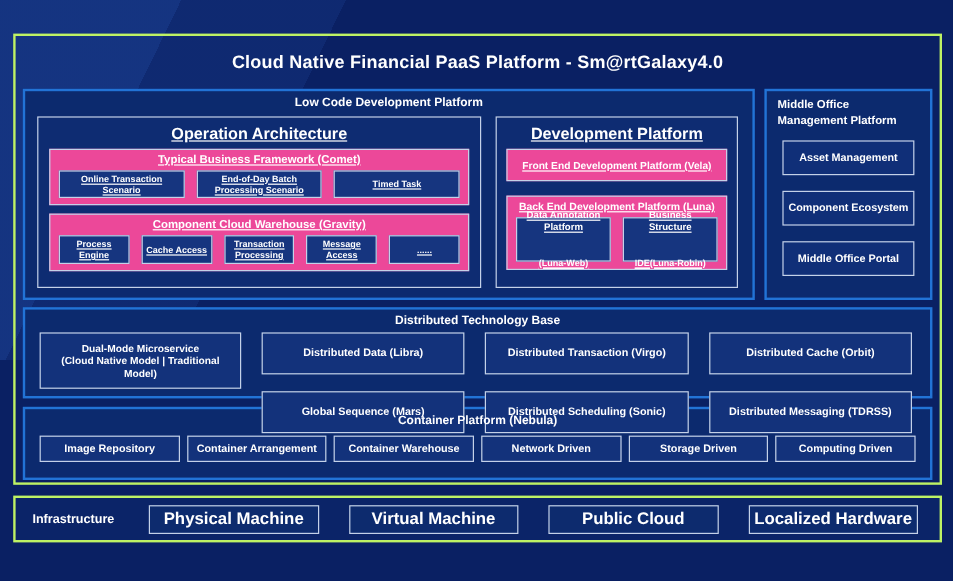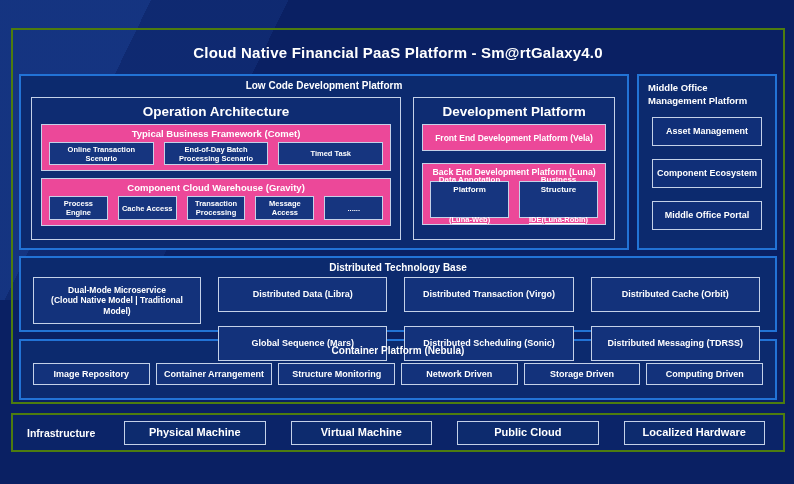--- a/index.html
+++ b/index.html
@@ -18,21 +18,21 @@
     width: 540px; height: 300px;
     background: linear-gradient(116deg,
       rgba(52,110,214,0.26) 0 22%,
       rgba(52,110,214,0.12) 22% 42%,
       rgba(52,110,214,0.0) 42%);
     pointer-events: none;
   }
 
   .frame {
     position: absolute;
-    border: 2px solid #4d7c0f;
+    border: 2px solid #bef264;
     background: transparent;
   }
   #main-frame { left: 11px; top: 28px; width: 774px; height: 376px; padding: 0 6px; }
   #infra-frame { left: 11px; top: 413px; width: 774px; height: 39px; background: #0B2468; }
 
   .page-title {
     height: 44px;
     display: flex; align-items: center; justify-content: center;
     font-size: 15px; font-weight: 700; letter-spacing: 0.2px;
   }
@@ -58,21 +58,21 @@
     text-align: center;
     font-weight: 700;
     line-height: 1.2;
   }
 
   
   #row1 { display: flex; gap: 8px; height: 176px; }
   #low-code { flex: 1; display: flex; flex-direction: column; }
   #low-code-body { display: flex; gap: 12px; flex: 1; padding: 6px 12px 8px 10px; }
 
-  .arch-panel { background: #0E2C72; display: flex; flex-direction: column; }
+  .arch-panel { background: #0E2C72; display: flex; flex-direction: column; text-decoration: underline; }
   #operation-arch { flex: 372 0 0; }
   #dev-platform { flex: 202 0 0; }
   .arch-title {
     height: 26px; display: flex; align-items: center; justify-content: center;
     font-size: 13.5px; font-weight: 700;
   }
 
   .sub-panel { margin: 0 9px; }
   .sub-panel-label {
     text-align: center; font-size: 9.5px; font-weight: 700; padding: 3px 0 2px;
@@ -119,21 +119,21 @@
   #container-platform { margin-top: 7px; height: 61px; }
   .cp-items { display: flex; gap: 6px; margin: 7px 12px 0; }
   .cp-items .item { flex: 1; height: 22px; font-size: 9px; background: #13327B; }
 
   
   #infra-frame .infra-row {
     display: flex; align-items: center; height: 100%;
     padding: 0 18px 0 14px; gap: 25px;
   }
   .infra-label { font-size: 10.5px; font-weight: 700; width: 72px; flex: none; }
-  .infra-row .item { flex: 1; height: 24px; font-size: 11px; background: #0D2B6E; }
+  .infra-row .item { flex: 1; height: 24px; font-size: 14px; background: #0D2B6E; }
 </style>
 </head>
 <body>
 
 <div class="frame" id="main-frame">
 
   <div class="page-title">Cloud Native Financial PaaS Platform - Sm@rtGalaxy4.0</div>
 
   <div id="row1">
 
@@ -209,21 +209,21 @@
       <div class="item">Distributed Scheduling (Sonic)</div>
       <div class="item">Distributed Messaging (TDRSS)</div>
     </div>
   </div>
 
   <div class="section" id="container-platform">
     <div class="section-label">Container Platform (Nebula)</div>
     <div class="cp-items">
       <div class="item">Image Repository</div>
       <div class="item">Container Arrangement</div>
-      <div class="item">Structure Monitoring</div>
+      <div class="item">Container Warehouse</div>
       <div class="item">Network Driven</div>
       <div class="item">Storage Driven</div>
       <div class="item">Computing Driven</div>
     </div>
   </div>
 
 </div>
 
 <div class="frame" id="infra-frame">
   <div class="infra-row">

